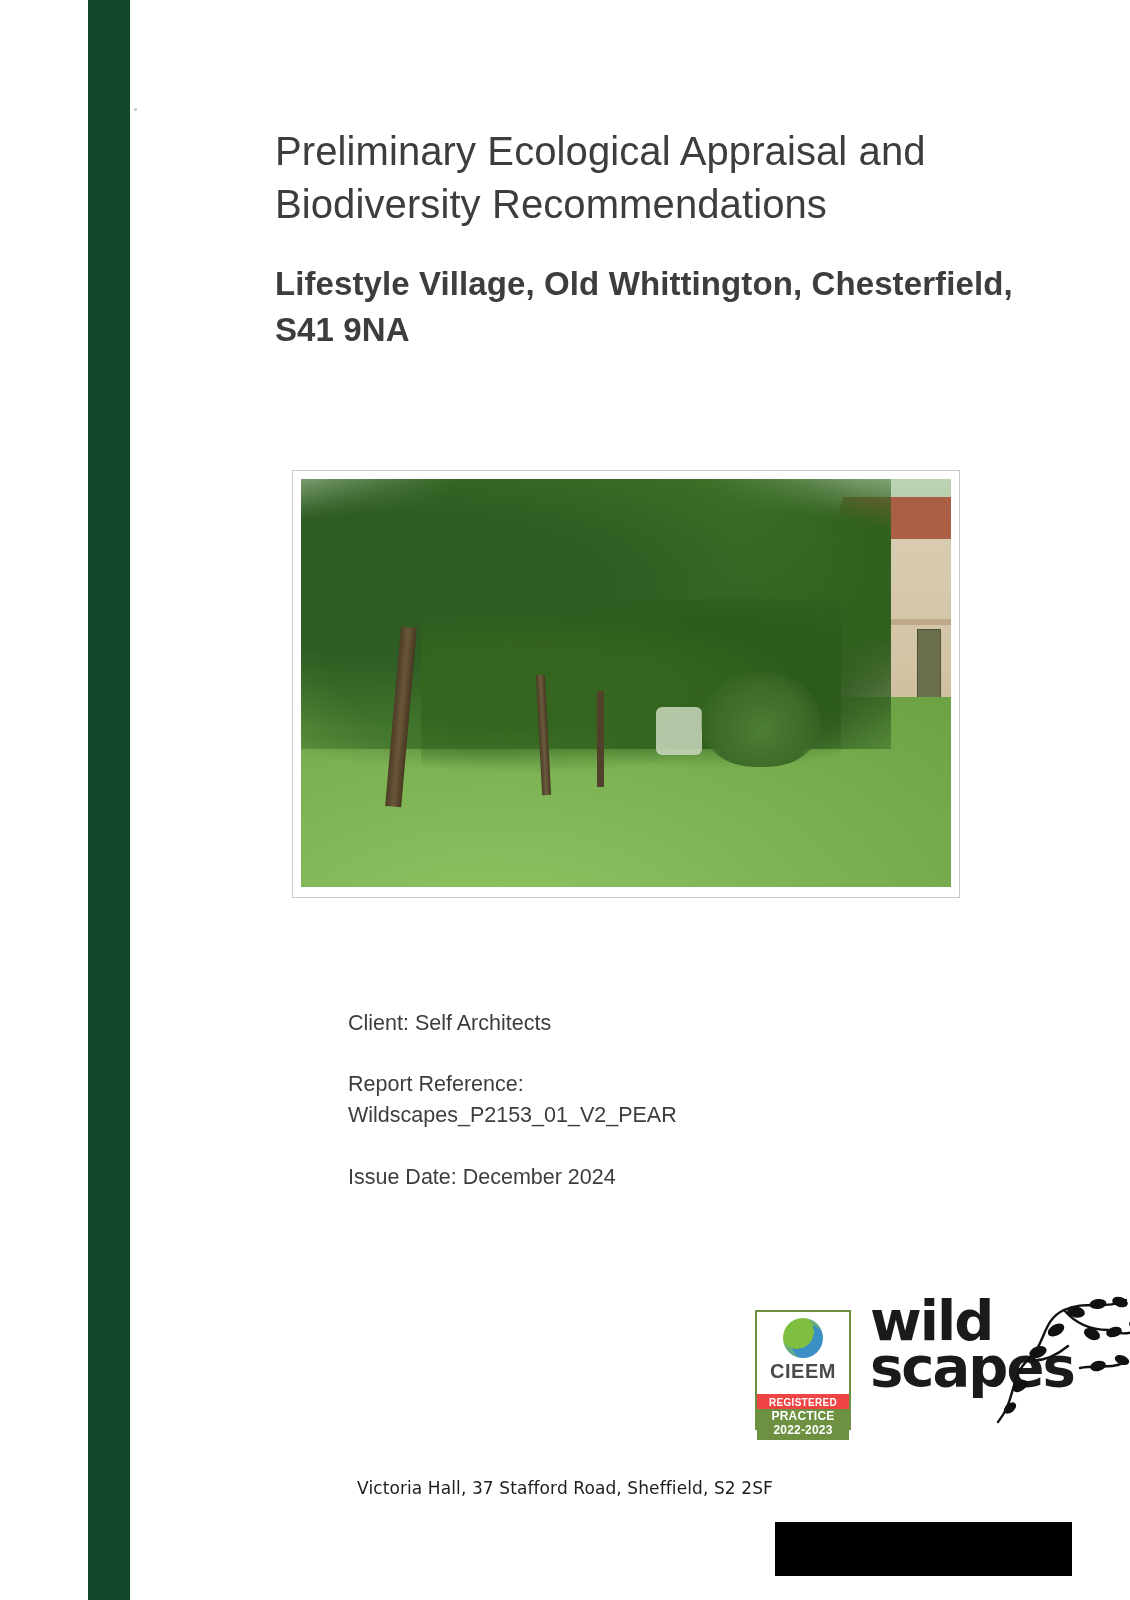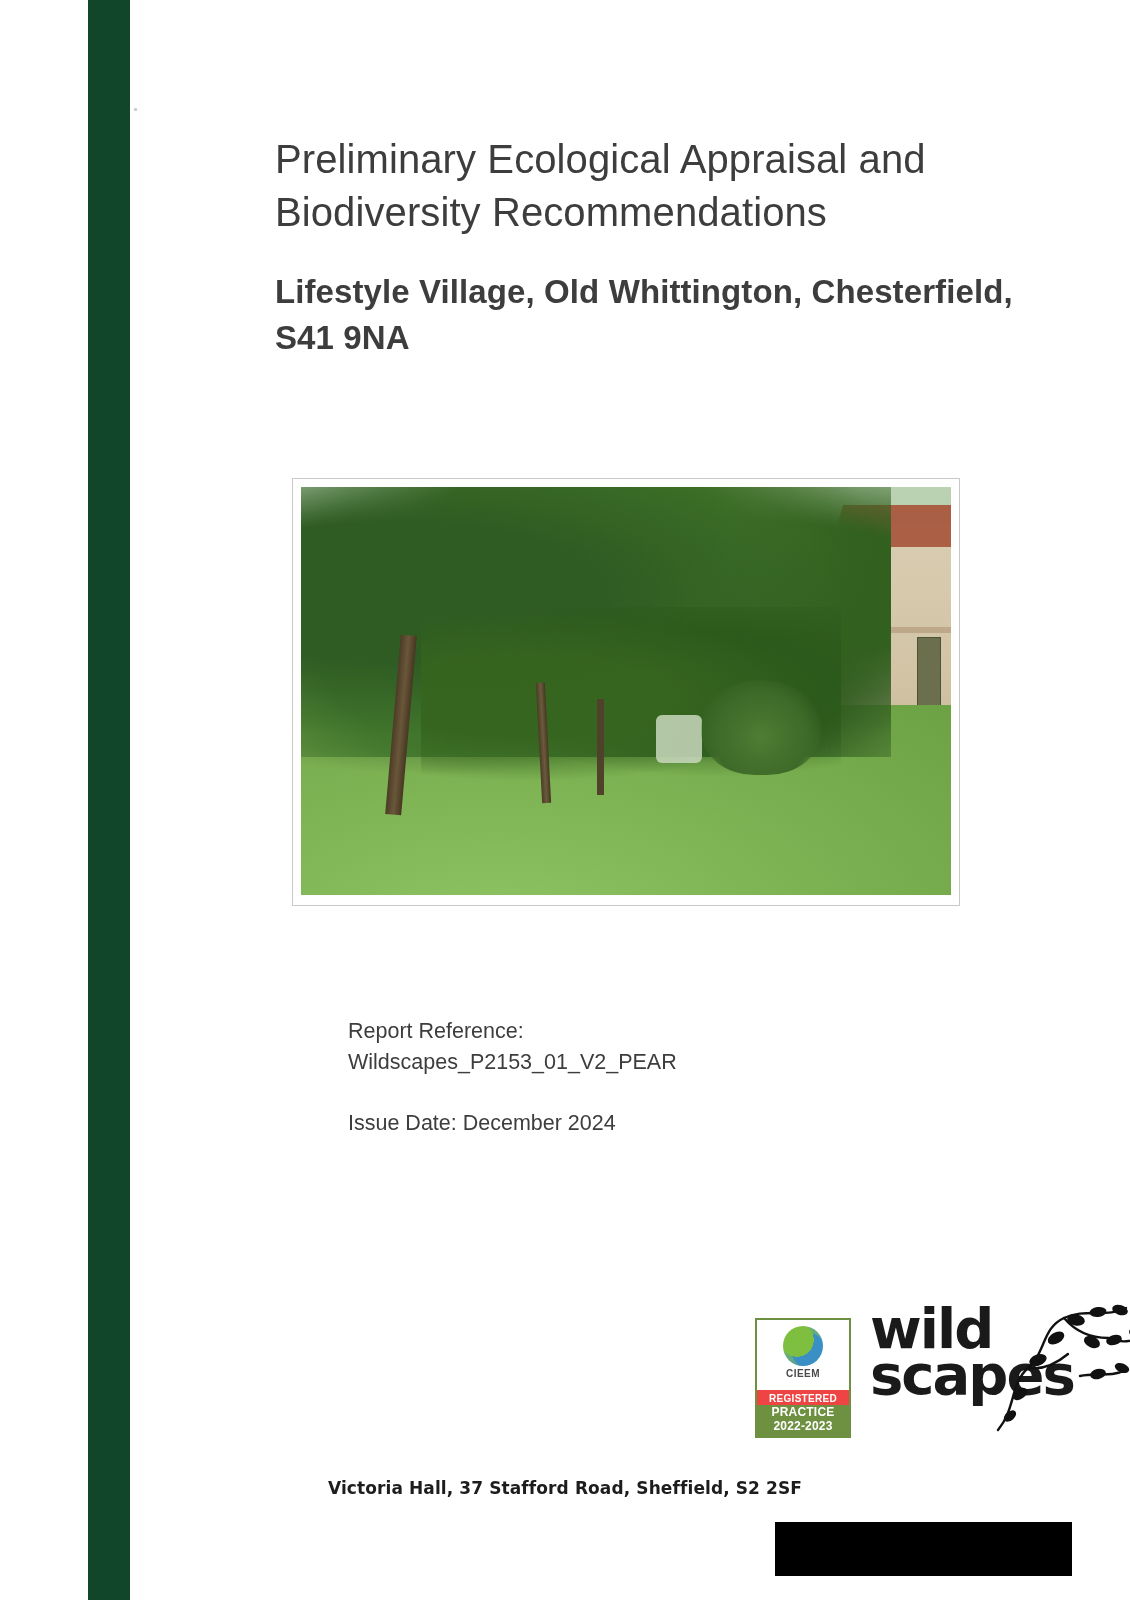--- a/index.html
+++ b/index.html
@@ -22,21 +22,21 @@
     left: 88px;
     top: 0;
     width: 42px;
     height: 1600px;
     background: #11462a;
   }
 
   .page-body {
     position: absolute;
     left: 130px;
-    top: 8px;
+    top: 0;
     width: 1000px;
     height: 1296px;
   }
 
   
   .title-block {
     position: absolute;
     left: 145px;
     top: 125px;
     width: 760px;
@@ -229,21 +229,21 @@
   .cieem-swirl {
     width: 40px; height: 40px;
     margin: 0 auto 2px auto;
     border-radius: 50%;
     background:
       radial-gradient(circle at 35% 35%, #7fbf3f 0 45%, rgba(127,191,63,0) 46%),
       radial-gradient(circle at 65% 62%, #3a8fc4 0 48%, rgba(58,143,196,0) 49%),
       linear-gradient(135deg, #8cc63f 0%, #3a8fc4 100%);
   }
   .cieem-name {
-    font-size: 10px;
+    font-size: 20px;
     font-weight: bold;
     color: #4a4a4a;
     letter-spacing: 0.5px;
   }
   .cieem-reg {
     margin-top: 11px;
     background: #ef4444;
     color: #ffffff;
     font-size: 10px;
     font-weight: bold;
@@ -286,21 +286,21 @@
 
   
   .footer-address {
     position: absolute;
     left: 0;
     top: 1478px;
     width: 1130px;
     text-align: center;
     font-family: "DejaVu Sans", sans-serif;
     font-size: 17px;
-    font-weight: bold;
+    font-weight: normal;
     color: #1d1d1d;
     letter-spacing: 0.1px;
   }
   .footer-redaction {
     position: absolute;
     left: 775px;
     top: 1522px;
     width: 297px;
     height: 54px;
     background: #000000;
@@ -342,20 +342,21 @@
       <div class="ph-canopy2"></div>
       <div class="ph-gap"></div>
       <div class="ph-trunk1"></div>
       <div class="ph-trunk2"></div>
       <div class="ph-trunk3"></div>
       <div class="ph-shrub"></div>
     </div>
   </div>
 
   <div class="meta">
+    <p>Client: Self Architects</p>
     <p>
       <span>Report Reference:</span><br>
       <span>Wildscapes_P2153_01_V2_PEAR</span>
     </p>
     <p>Issue Date: December 2024</p>
   </div>
 
   <div class="logos">
 
     <div class="cieem">

